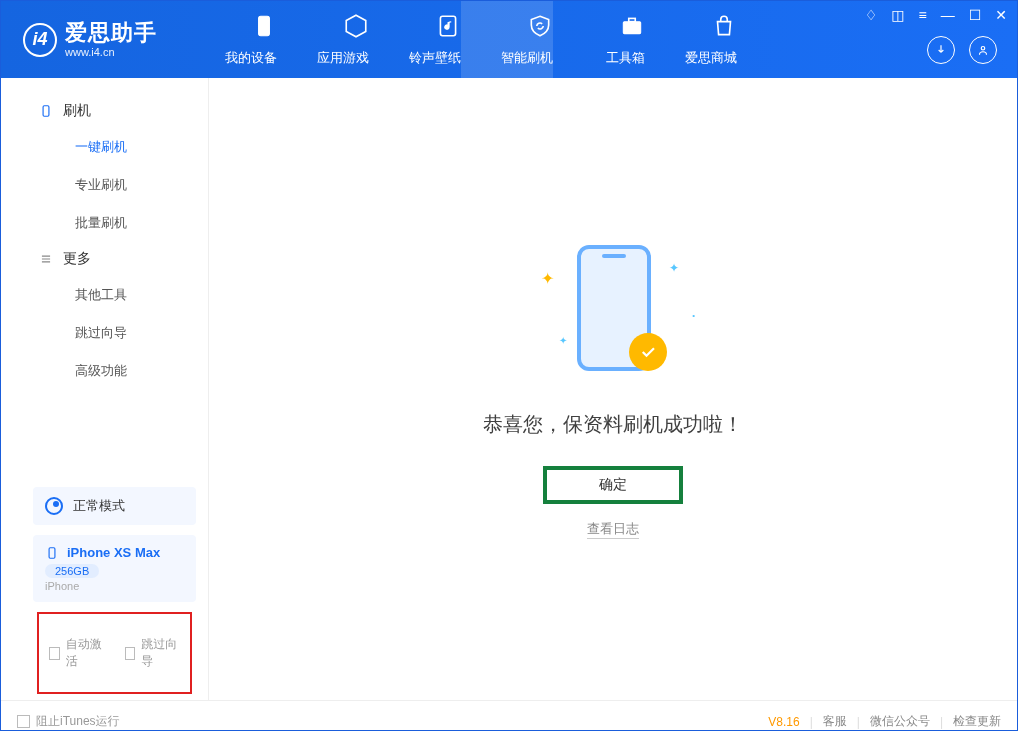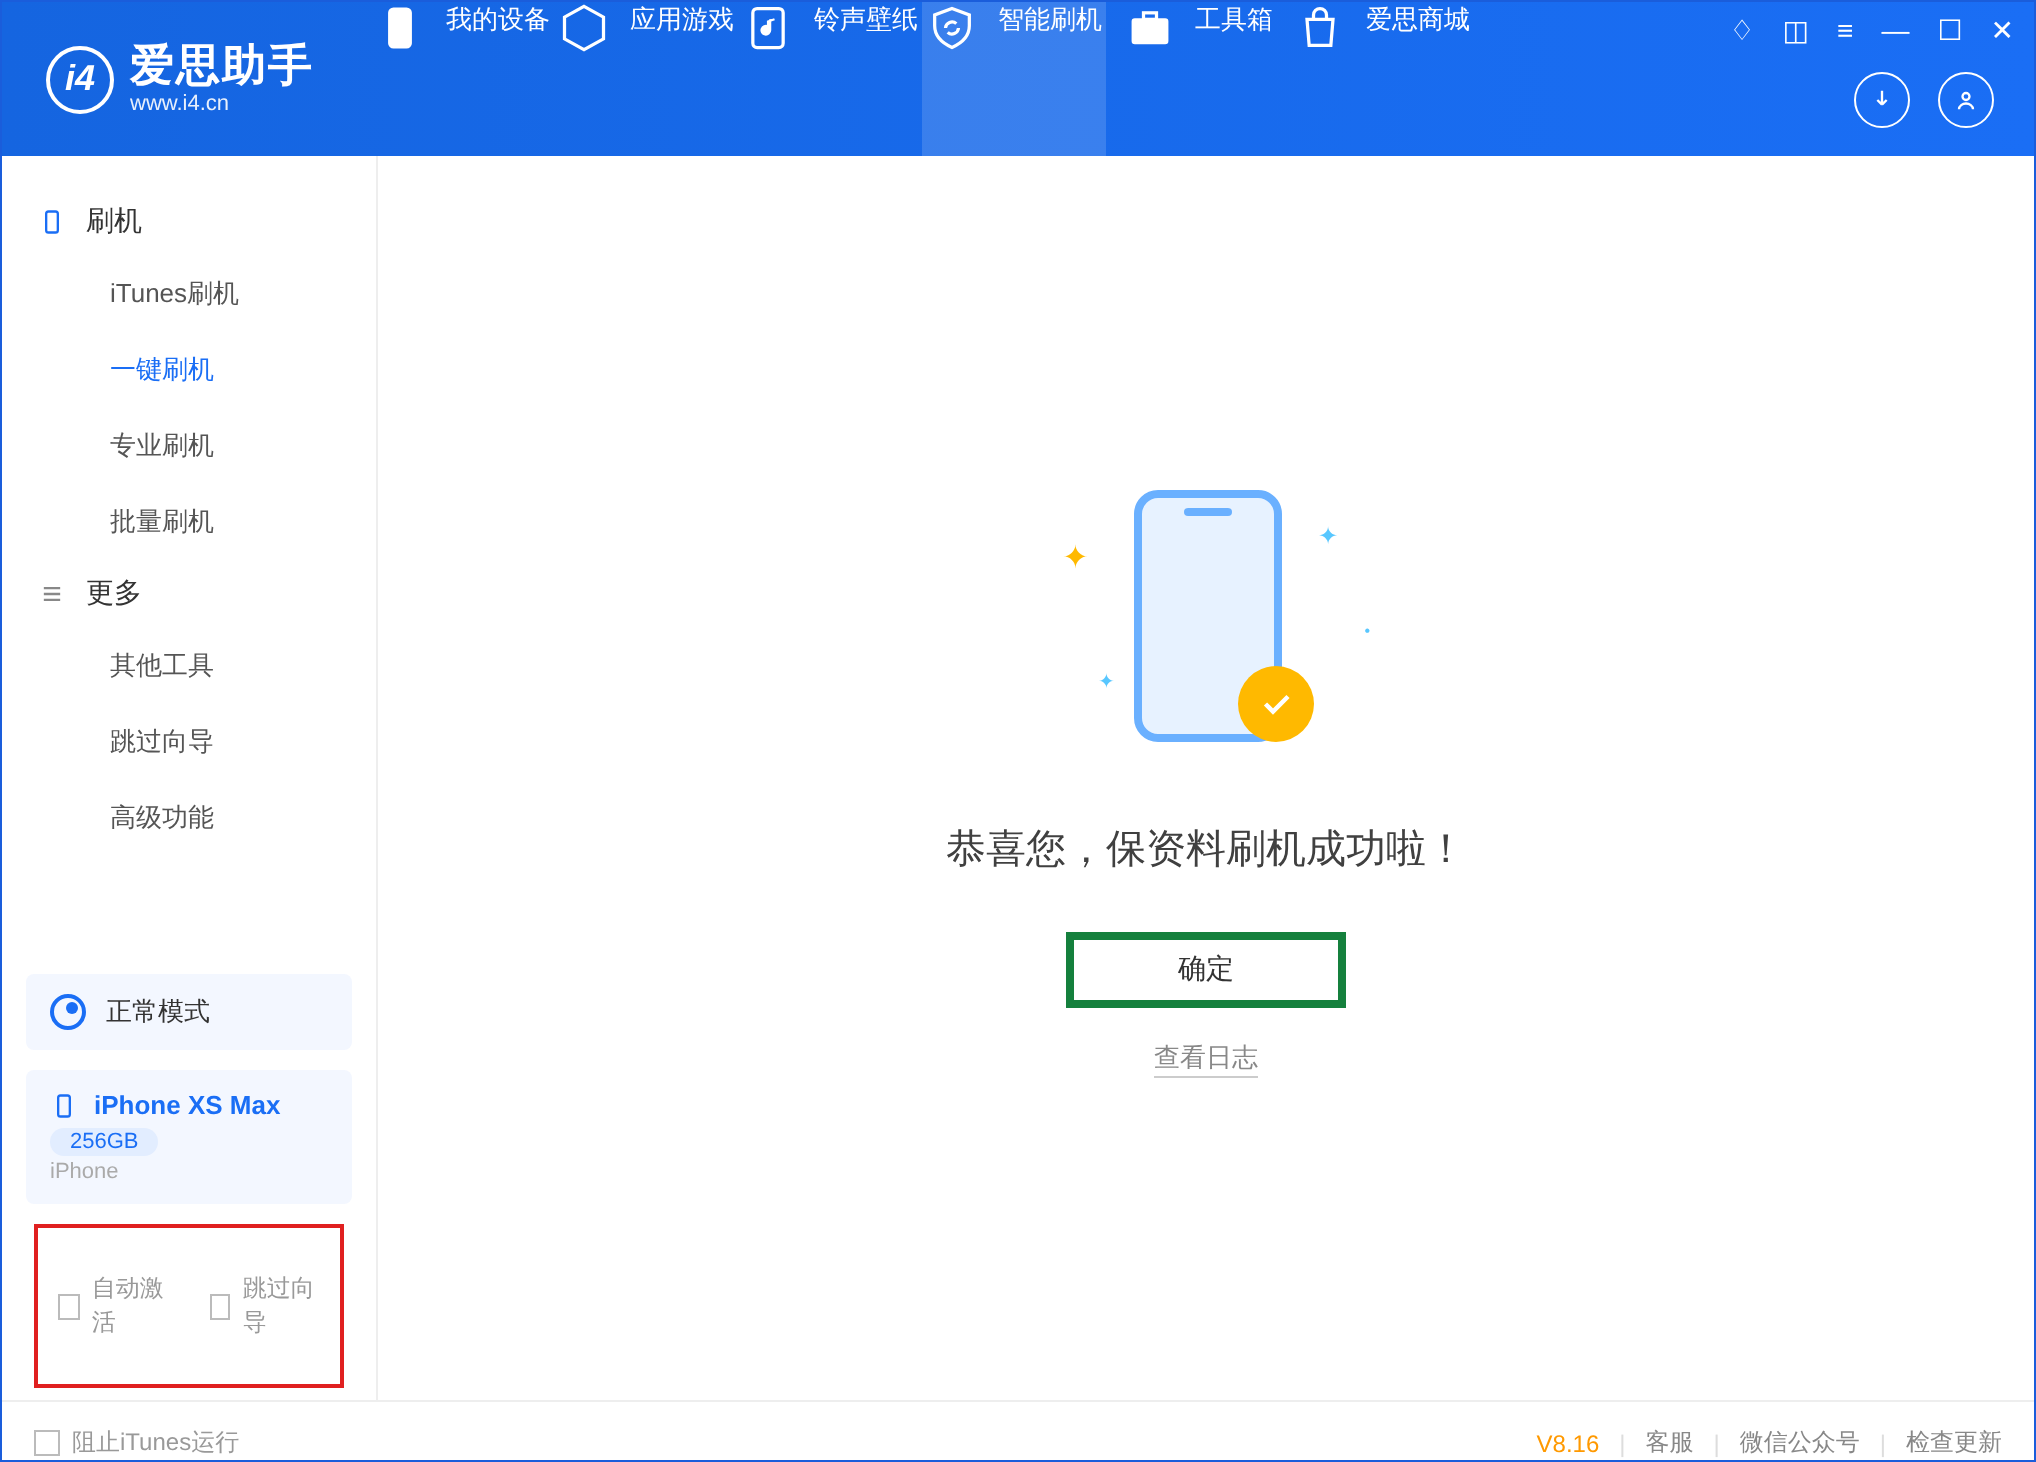--- a/index.html
+++ b/index.html
@@ -5,31 +5,31 @@
 * { margin: 0; padding: 0; box-sizing: border-box; font-family: "Microsoft YaHei", "PingFang SC", sans-serif; }
 body { background: #fff; }
 .app-window { width: 1018px; height: 731px; border: 1px solid #1a5ddb; display: flex; flex-direction: column; position: relative; }
 .titlebar { height: 77px; background: linear-gradient(90deg, #1565e0 0%, #1a6ef5 100%); display: flex; align-items: center; color: #fff; position: relative; }
 .logo-area { display: flex; align-items: center; padding: 0 18px 0 22px; }
 .logo-badge { width: 34px; height: 34px; border: 2px solid #fff; border-radius: 50%; display: flex; align-items: center; justify-content: center; font-weight: bold; font-style: italic; font-size: 18px; margin-right: 8px; }
 .logo-text { display: flex; flex-direction: column; line-height: 1.1; }
 .logo-title { font-size: 22px; font-weight: 600; letter-spacing: 1px; }
 .logo-sub { font-size: 11px; opacity: .9; }
 .nav-tabs { display: flex; height: 100%; margin-left: 10px; }
-.nav-tab { width: 92px; display: flex; flex-direction: row; align-items: flex-start; justify-content: center; cursor: pointer; font-size: 13px; gap: 10px; }
+.nav-tab { width: 92px; display: flex; flex-direction: column; align-items: flex-end; justify-content: center; cursor: pointer; font-size: 13px; gap: 10px; }
 .nav-tab.active { background: rgba(255,255,255,.15); }
 .nav-tab svg { width: 26px; height: 26px; fill: #fff; stroke: #fff; }
 .win-controls { position: absolute; top: 6px; right: 10px; display: flex; gap: 14px; align-items: center; }
 .win-controls span { cursor: pointer; color: #fff; font-size: 14px; }
 .header-right-icons { position: absolute; right: 20px; bottom: 14px; display: flex; gap: 14px; }
 .header-right-icons .circ { width: 28px; height: 28px; border: 1.8px solid #fff; border-radius: 50%; display: flex; align-items: center; justify-content: center; cursor: pointer; }
 .header-right-icons svg { width: 14px; height: 14px; stroke: #fff; fill: none; stroke-width: 2; }
 
 .body-area { flex: 1; display: flex; min-height: 0; }
-.sidebar { width: 188px; border-right: 1px solid #eee; display: flex; flex-direction: column; padding-top: 16px; }
+.sidebar { width: 188px; border-right: 1px solid #eee; display: flex; flex-direction: column; padding-top: 16px; margin-left: 20px; }
 .side-group-title { display: flex; align-items: center; gap: 10px; padding: 8px 18px; font-size: 14px; color: #333; font-weight: 500; }
 .side-item { padding: 10px 18px 10px 54px; font-size: 13px; color: #555; cursor: pointer; }
 .side-item.active { color: #1a6ef5; }
 .sidebar-bottom { margin-top: auto; padding: 10px 12px 6px; }
 .mode-card, .device-card { background: #f3f7ff; border-radius: 4px; padding: 10px 12px; margin-bottom: 10px; font-size: 13px; color: #333; }
 .mode-card { display: flex; align-items: center; gap: 10px; }
 .mode-dot { width: 18px; height: 18px; border: 2px solid #1a6ef5; border-radius: 50%; position: relative; }
 .mode-dot::after { content: ''; width: 6px; height: 6px; background: #1a6ef5; border-radius: 50%; position: absolute; top: 2px; left: 6px; }
 .device-card .dname { font-weight: 600; color: #1a6ef5; display: flex; align-items: center; gap: 8px; }
 .device-card .badge { display: inline-block; background: #e2edff; color: #1a6ef5; border-radius: 10px; padding: 1px 10px; font-size: 11px; margin-top: 4px; }
@@ -139,21 +139,20 @@
   </div>
 
   <div class="body-area">
     <div class="sidebar">
       <div class="side-group-title">
         <svg class="phone-ico" viewBox="0 0 24 24">
             <rect x="7" y="3" width="10" height="18" rx="2"></rect>
           </svg>
         <span>刷机</span>
       </div>
-      <div class="side-item">iTunes刷机</div>
       <div class="side-item active">一键刷机</div>
       <div class="side-item">专业刷机</div>
       <div class="side-item">批量刷机</div>
 
       <div class="side-group-title">
         <svg class="menu-ico" viewBox="0 0 24 24">
             <path d="M5 7h14M5 12h14M5 17h14"></path>
           </svg>
         <span>更多</span>
       </div>

